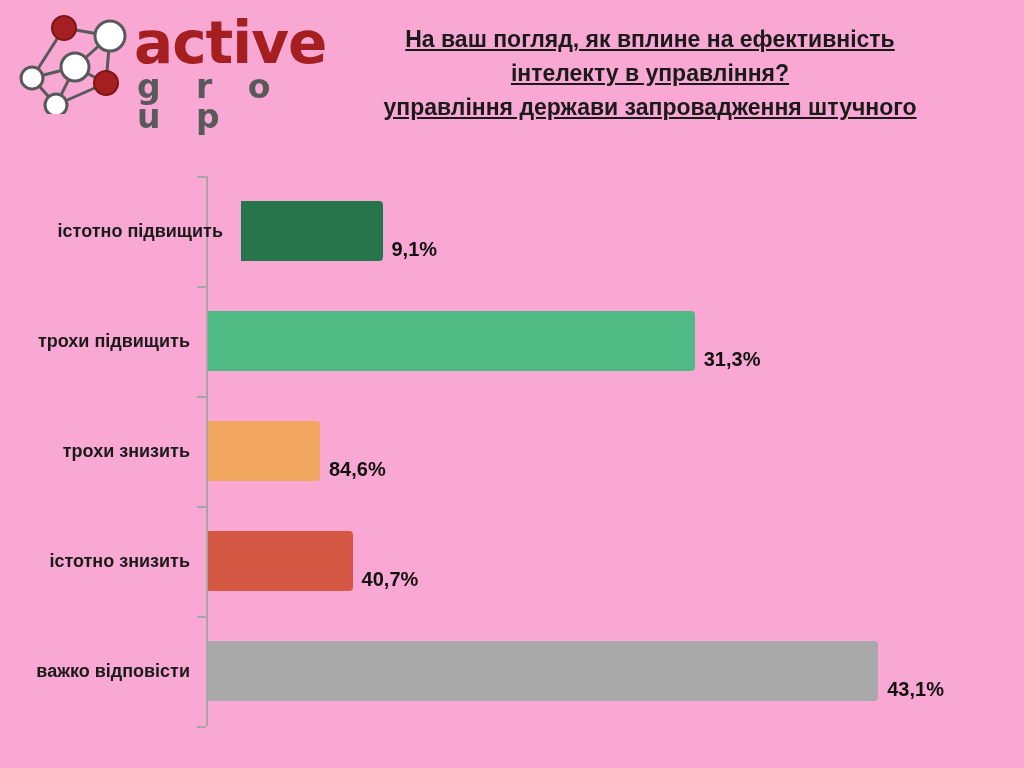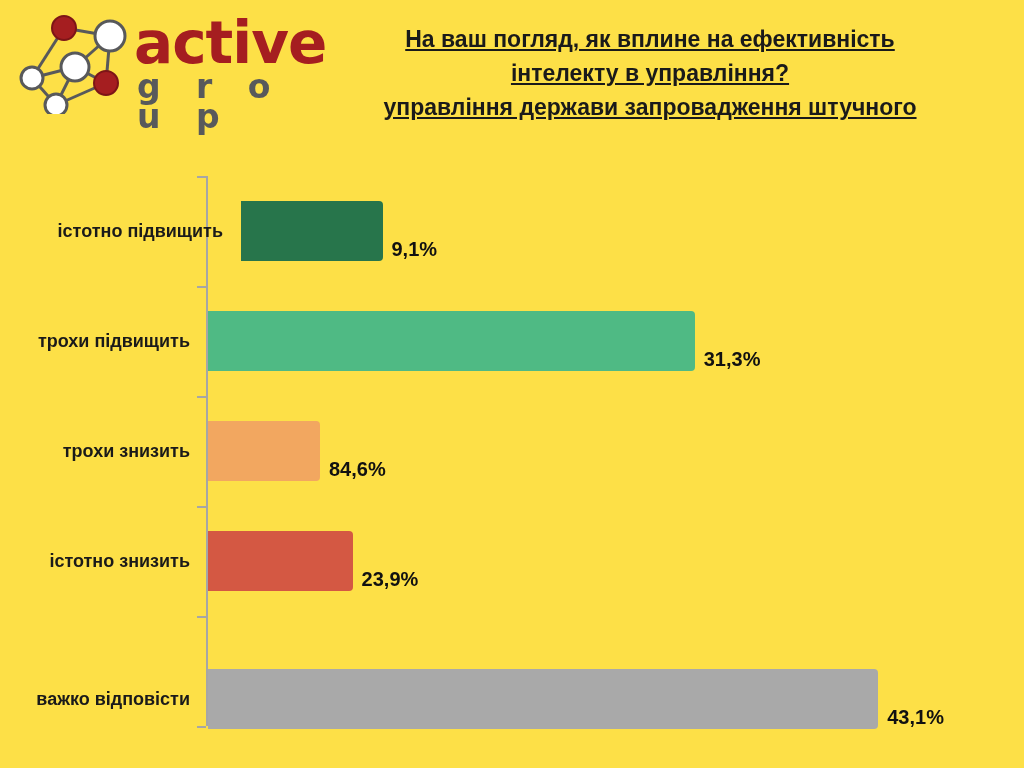--- a/index.html
+++ b/index.html
@@ -10,21 +10,21 @@
     width: 1024px;
     height: 768px;
     background: #ffffff;
     font-family: "Liberation Sans", sans-serif;
     overflow: hidden;
   }
   #page {
     position: relative;
     width: 1024px;
     height: 768px;
-    background: #fde047;
+    background: #f9a8d4;
   }
 
   
   #header {
     position: absolute;
     left: 0; top: 0;
     width: 1024px;
     height: 150px;
   }
 
@@ -223,24 +223,24 @@
           <div class="cat-label">трохи знизить</div>
           <div class="bar-wrap">
             <div class="bar" style="width: 111.96px; background: rgb(242, 167, 96);"></div>
             <div class="bar-value">84,6%</div>
           </div>
         </div>
         <div class="cat-row" style="top: 506px;">
           <div class="cat-label">істотно знизить</div>
           <div class="bar-wrap">
             <div class="bar" style="width: 144.615px; background: rgb(212, 88, 67);"></div>
-            <div class="bar-value">23,9%</div>
-          </div>
-        </div>
-        <div class="cat-row" style="top: 644px;">
+            <div class="bar-value">40,7%</div>
+          </div>
+        </div>
+        <div class="cat-row" style="top: 616px;">
           <div class="cat-label">важко відповісти</div>
           <div class="bar-wrap">
             <div class="bar" style="width: 670.205px; background: rgb(169, 169, 169);"></div>
             <div class="bar-value">43,1%</div>
           </div>
         </div>
       </div>
   </div>
 
 </div>

